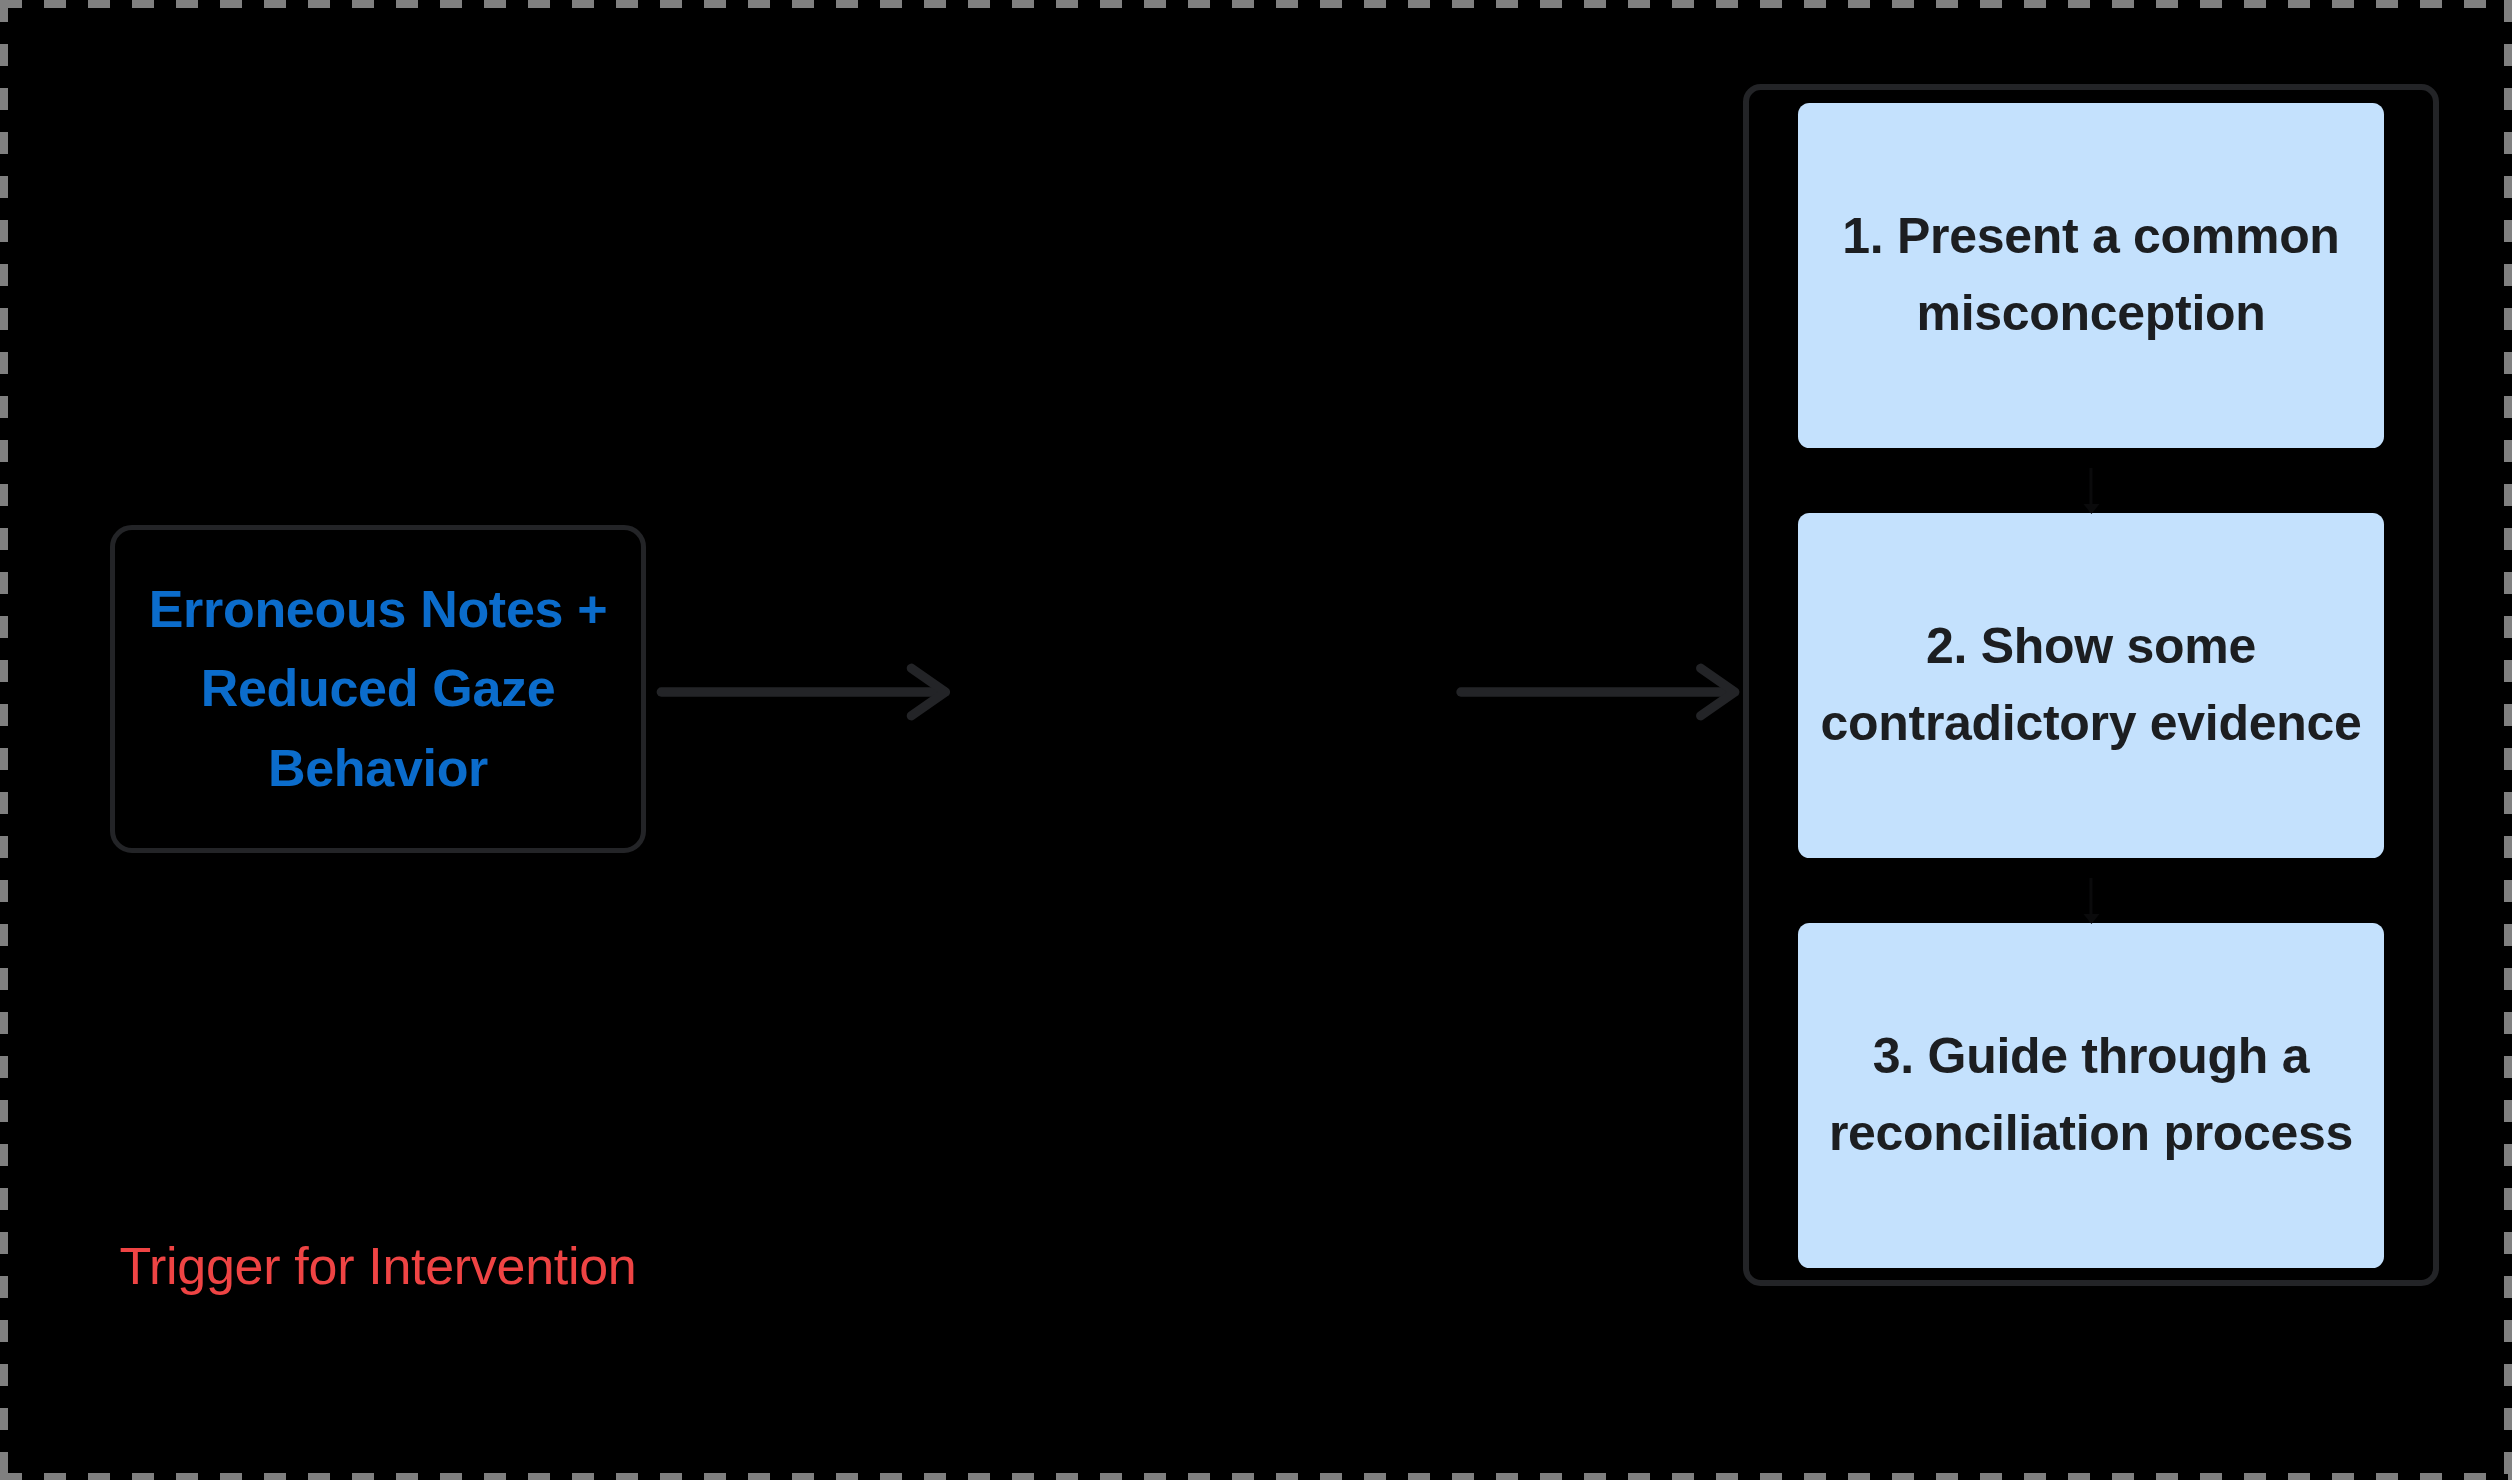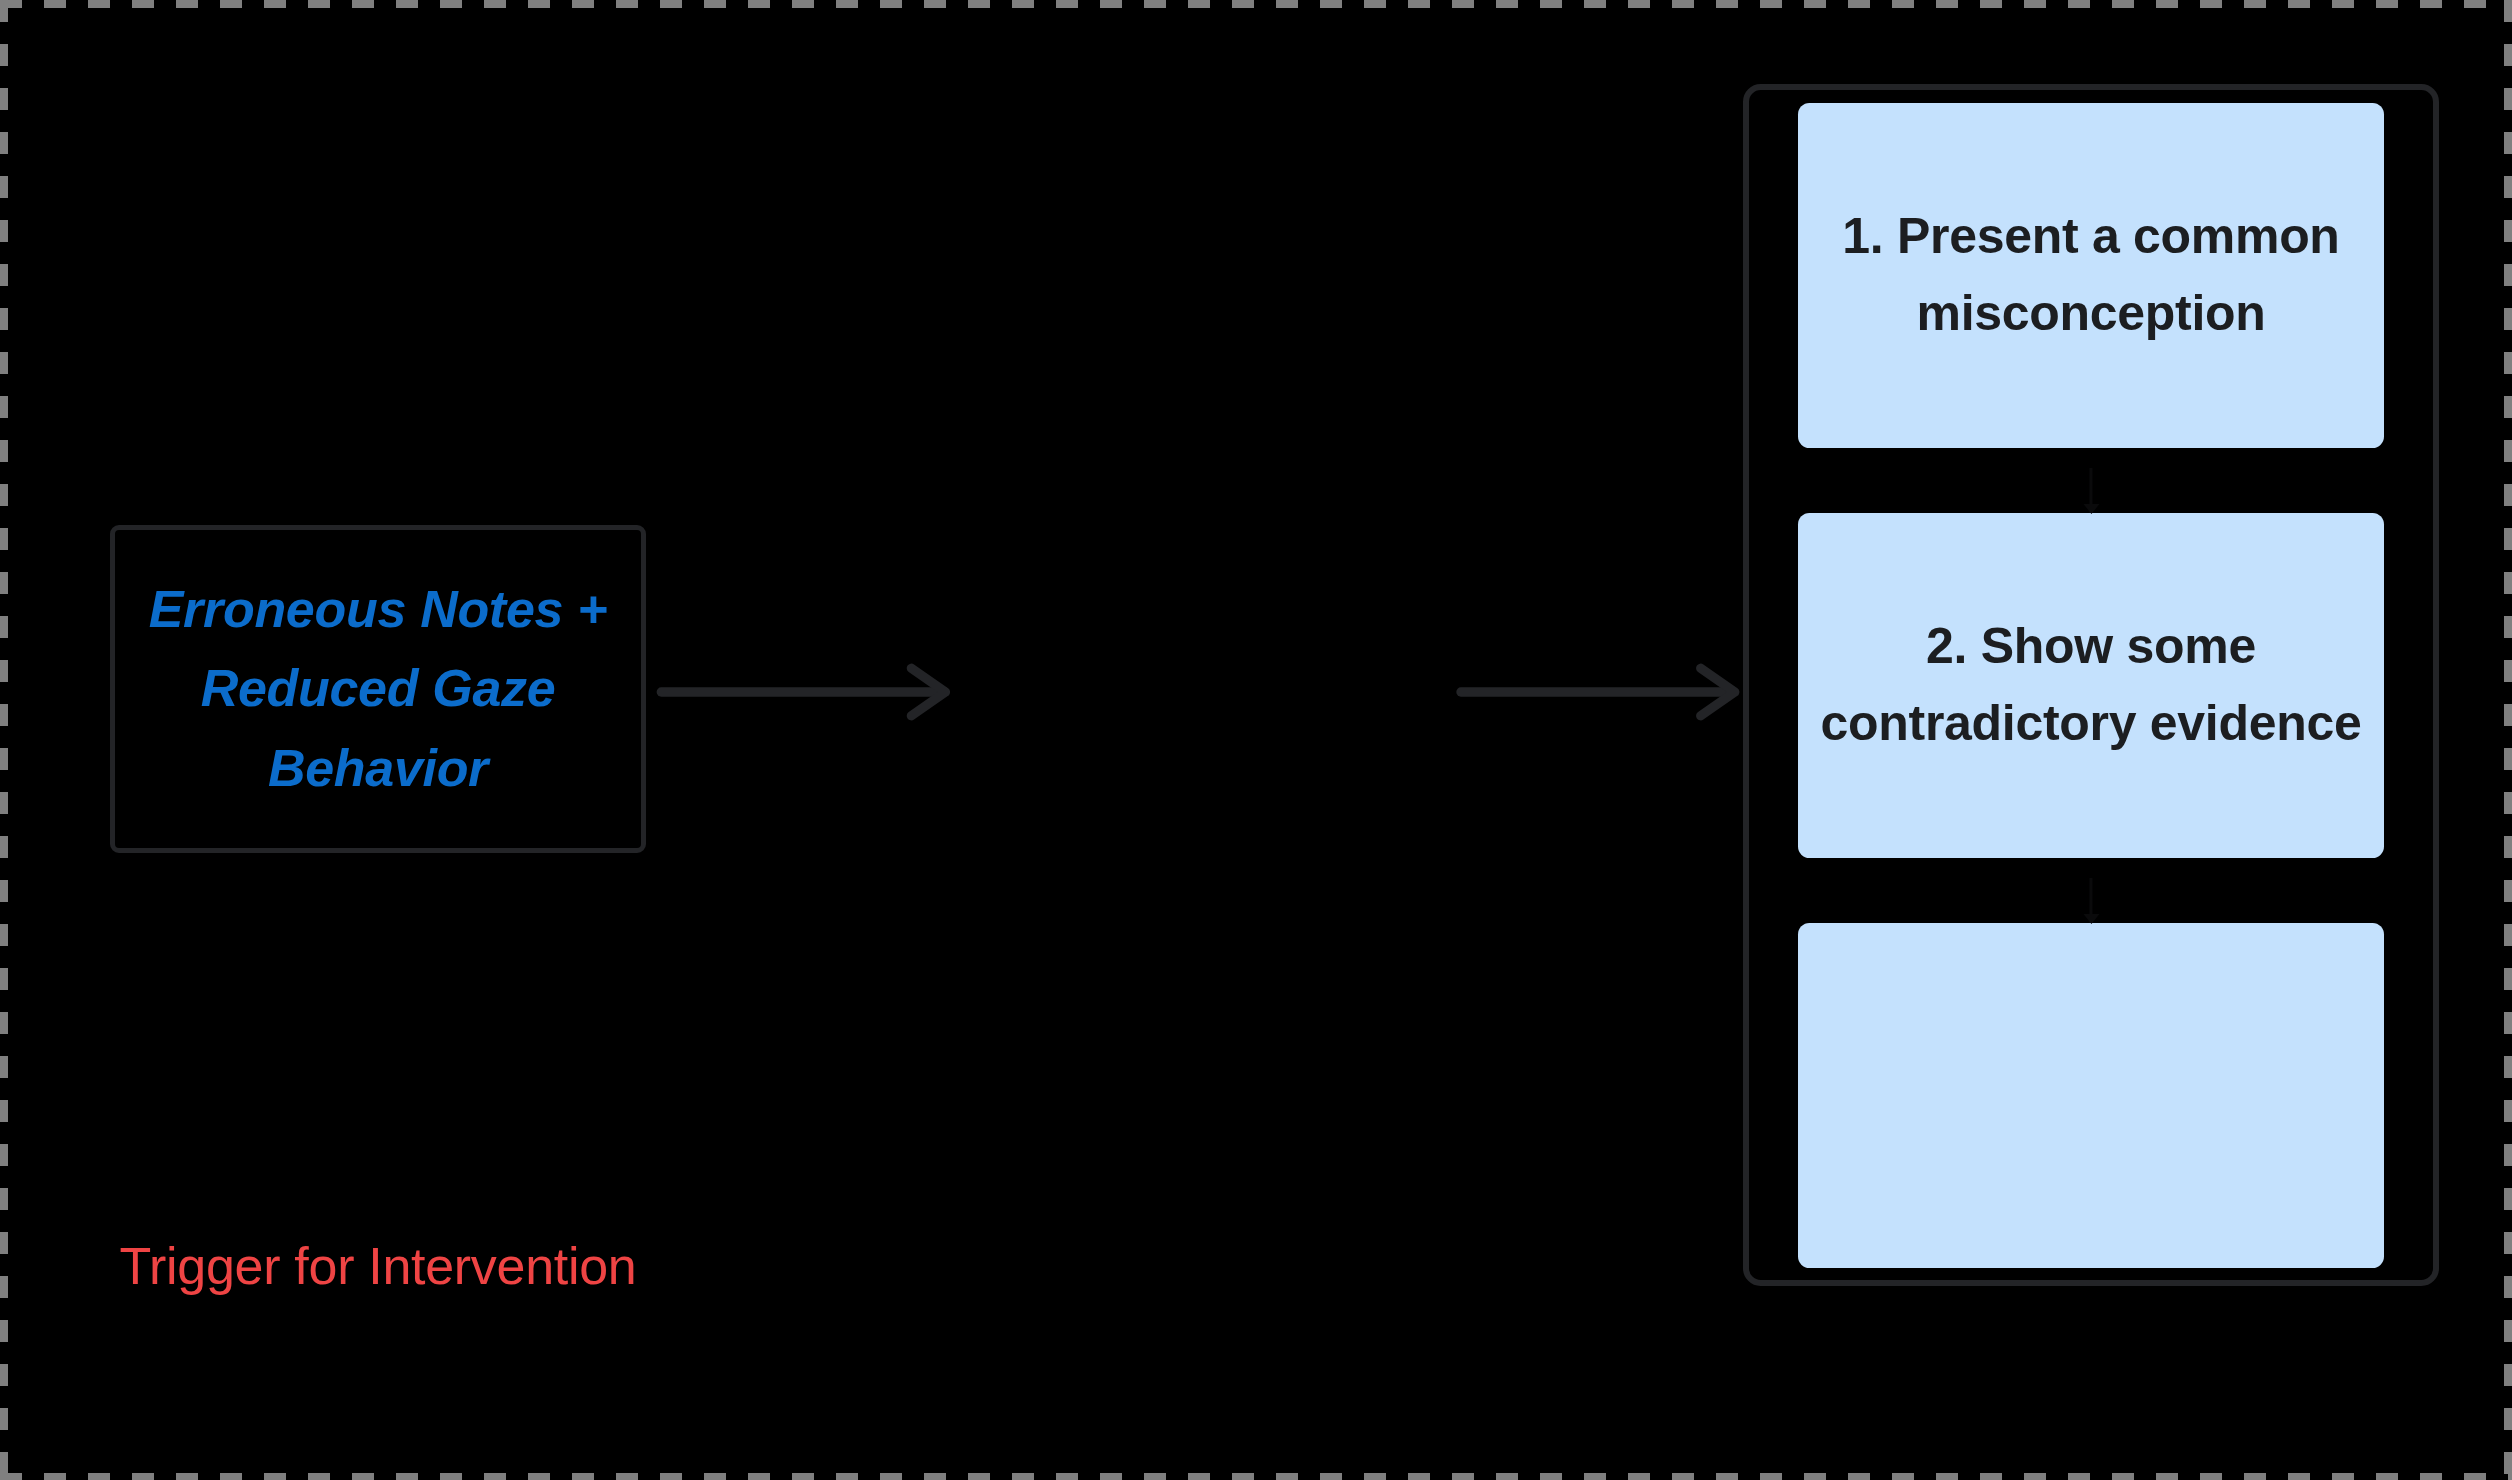--- a/index.html
+++ b/index.html
@@ -57,23 +57,22 @@
     text-align: center;
   }
 
   
   #trigger-node {
     left: 110px;
     top: 525px;
     width: 536px;
     height: 328px;
     border: 5.2px solid #232427;
-    border-radius: 9px;
-    background: #000000;
-    font-style: italic;
+    border-radius: 22px;
+    background: #000000;
   }
   #trigger-node .node-text {
     color: #0B6CCB;
     font-size: 52px;
     font-weight: 700;
     line-height: 1.52;
     letter-spacing: -0.3px;
     padding: 0 17.7px;
   }
 
@@ -191,20 +190,21 @@
       <div class="card-text">1.  Present a common misconception</div>
     </div>
 
     <div class="strategy-card">
       <span class="card-connector"></span>
       <div class="card-text">2.  Show some contradictory evidence</div>
     </div>
 
     <div class="strategy-card">
       <span class="card-connector"></span>
+      <div class="card-text">3.  Guide through a reconciliation process</div>
     </div>
 
   </div>
 
   <div class="column-caption" id="caption-trigger">Trigger for Intervention</div>
 
 
 
 </div>
 

